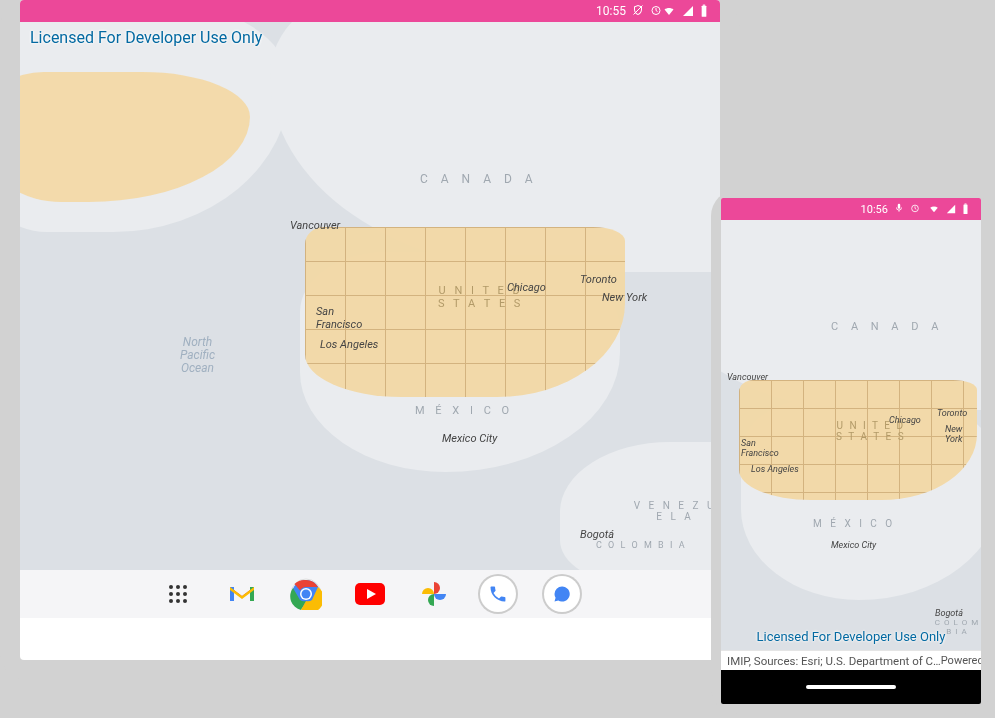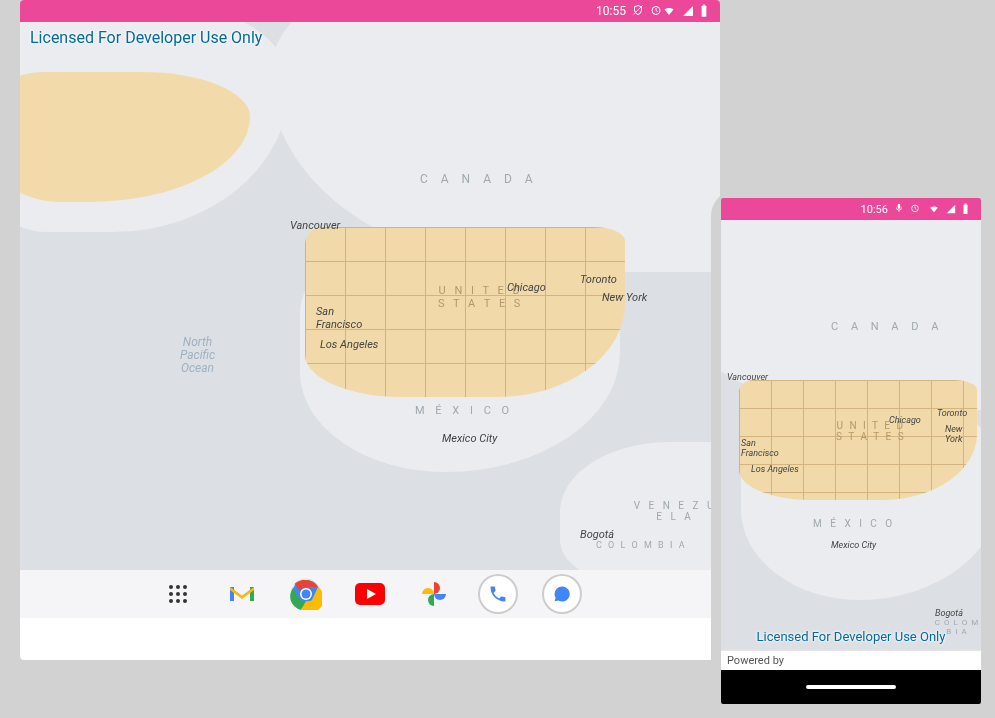--- a/index.html
+++ b/index.html
@@ -345,20 +345,21 @@
       <div class="city-label" style="left:20px;top:218px;font-size:9px;white-space:pre;">San
 Francisco</div>
       <div class="city-label" style="left:30px;top:244px;font-size:9px;">Los Angeles</div>
       <div class="city-label" style="left:110px;top:320px;font-size:9px;">Mexico City</div>
       <div class="city-label" style="left:214px;top:388px;font-size:9px;">Bogotá</div>
 
       <div class="license-banner">Licensed For Developer Use Only</div>
     </div>
 
     <div class="attribution">
+      <span>IMIP, Sources: Esri; U.S. Department of C…</span>
       <span class="powered">
         <span>Powered by</span>
         
       </span>
     </div>
 
     <div class="phone-navbar">
       <div class="handle"></div>
     </div>
 

